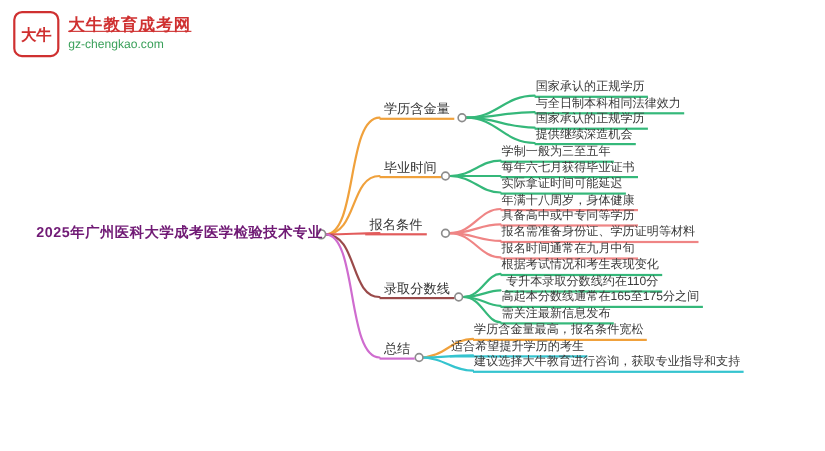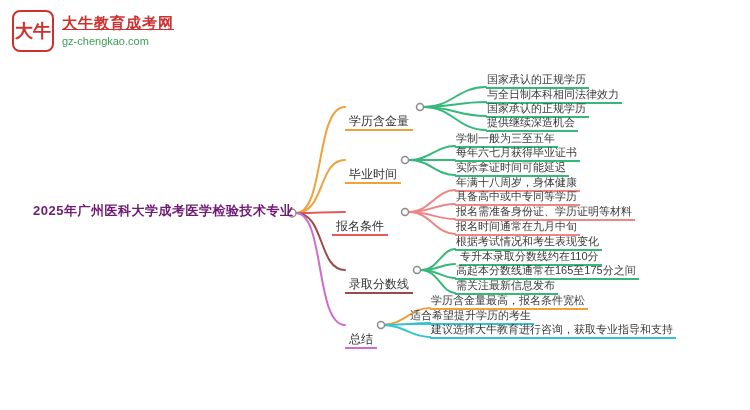--- a/index.html
+++ b/index.html
@@ -6,35 +6,34 @@
   body{
     width:750px;height:410px;position:relative;overflow:hidden;
     background:#ffffff;
     font-family:"Liberation Sans","DejaVu Sans",sans-serif;
   }
   
   .logo{position:absolute;left:12px;top:10px;display:flex;align-items:center;gap:8px;}
   .logo-icon{
     width:38px;height:38px;border:2px solid #cf3030;border-radius:8px;
     display:flex;align-items:center;justify-content:center;
-    color:#cf3030;font-weight:bold;font-size:18px;line-height:1;
+    color:#cf3030;font-weight:bold;font-size:14px;line-height:1;
   }
   .logo-text{display:flex;flex-direction:column;line-height:1.2;}
   .site-name{color:#cf3030;font-weight:bold;font-size:15px;letter-spacing:1px;text-decoration:underline;}
   .site-domain{color:#3aa05a;font-size:11px;margin-top:3px;}
 
   
   .node{position:absolute;white-space:nowrap;}
   .root{
     font-size:13px;line-height:16px;color:#701a75;font-weight:600;letter-spacing:.5px;
   }
   .cat{
     font-size:12px;line-height:15px;color:#333;padding:0 4px;
     border-bottom:2px solid #999;
-    margin-top:22px;
   }
   .leaf{
     font-size:11px;line-height:15px;color:#3a3a3a;padding:0 3px 0 1px;
     border-bottom:2px solid #999;
   }
   .u-green  {border-bottom-color:#35b87a;}
   .u-pink   {border-bottom-color:#ef8585;}
   .u-orange {border-bottom-color:#f0a13c;}
   .u-cyan   {border-bottom-color:#35c4cf;}
   .u-red    {border-bottom-color:#e25c5c;}

